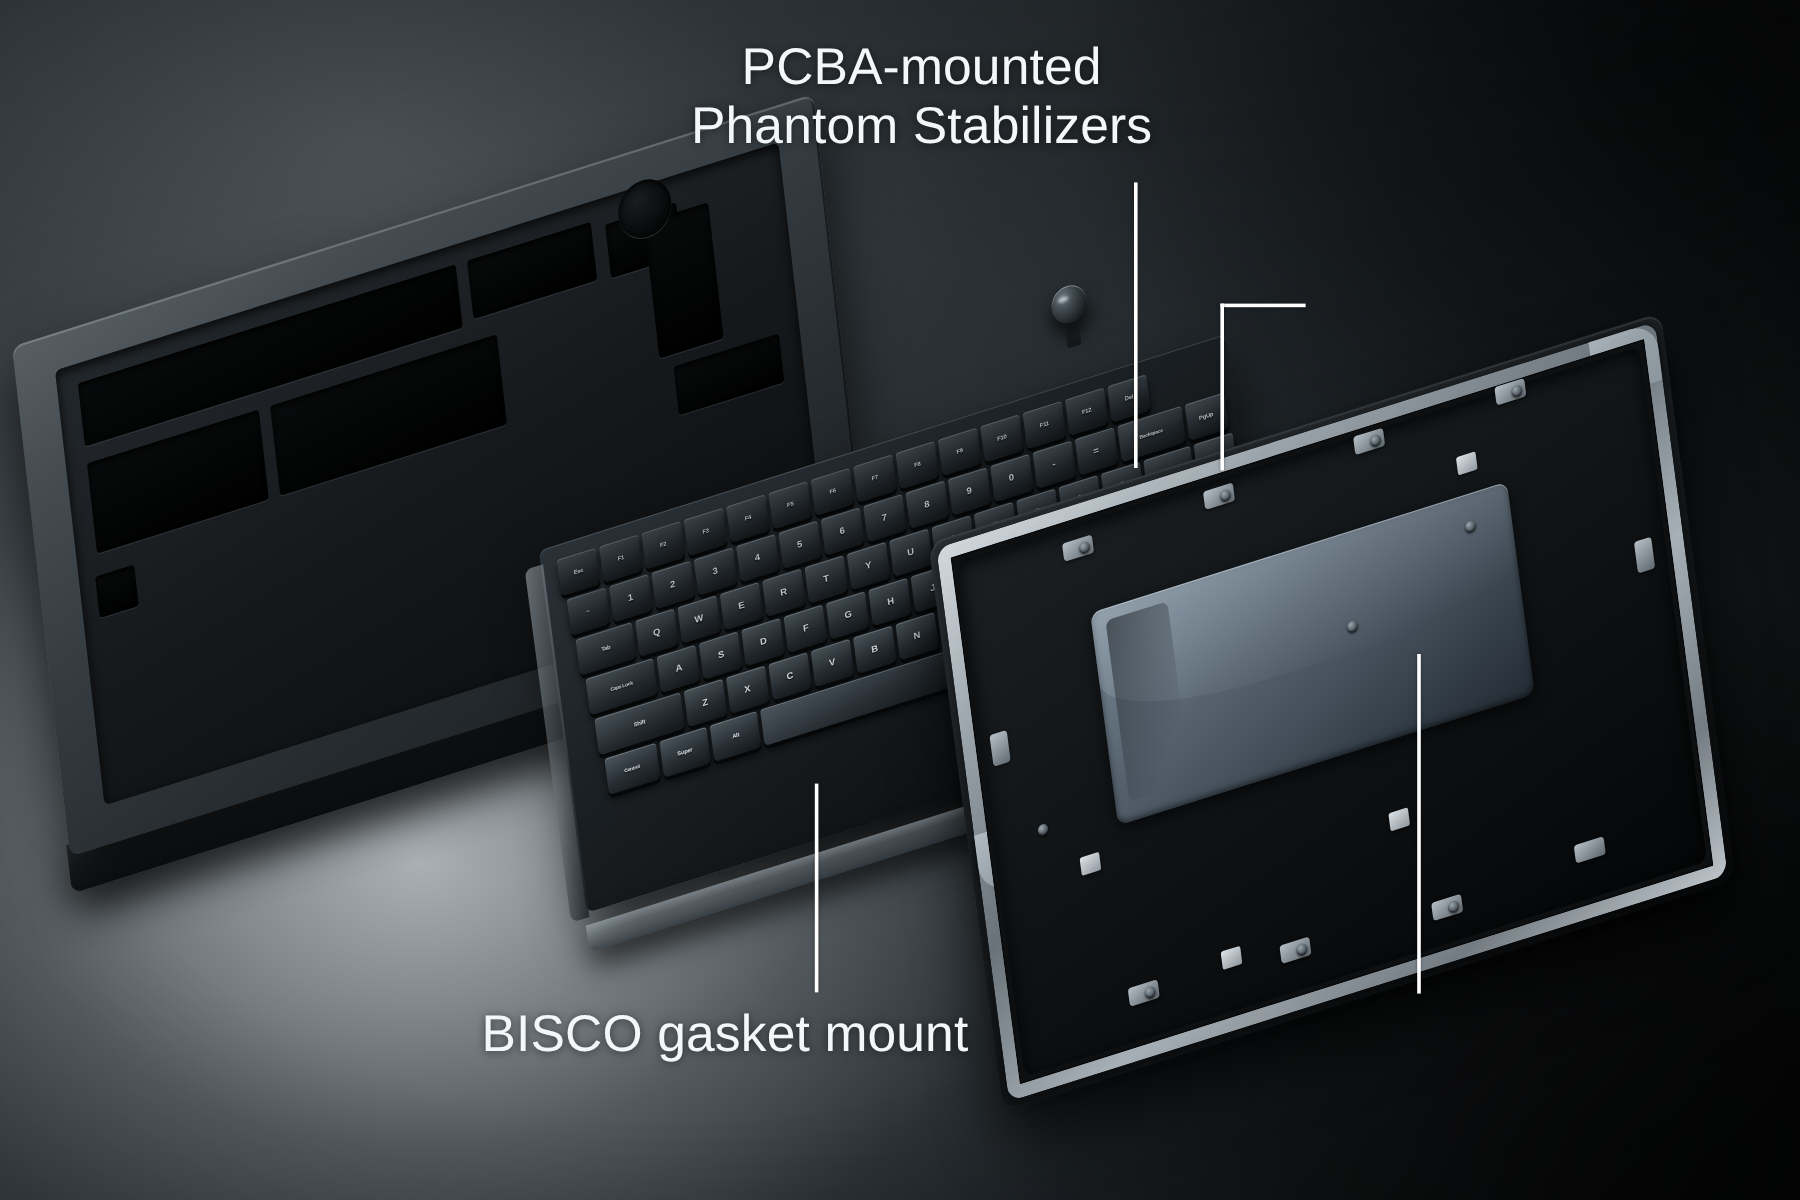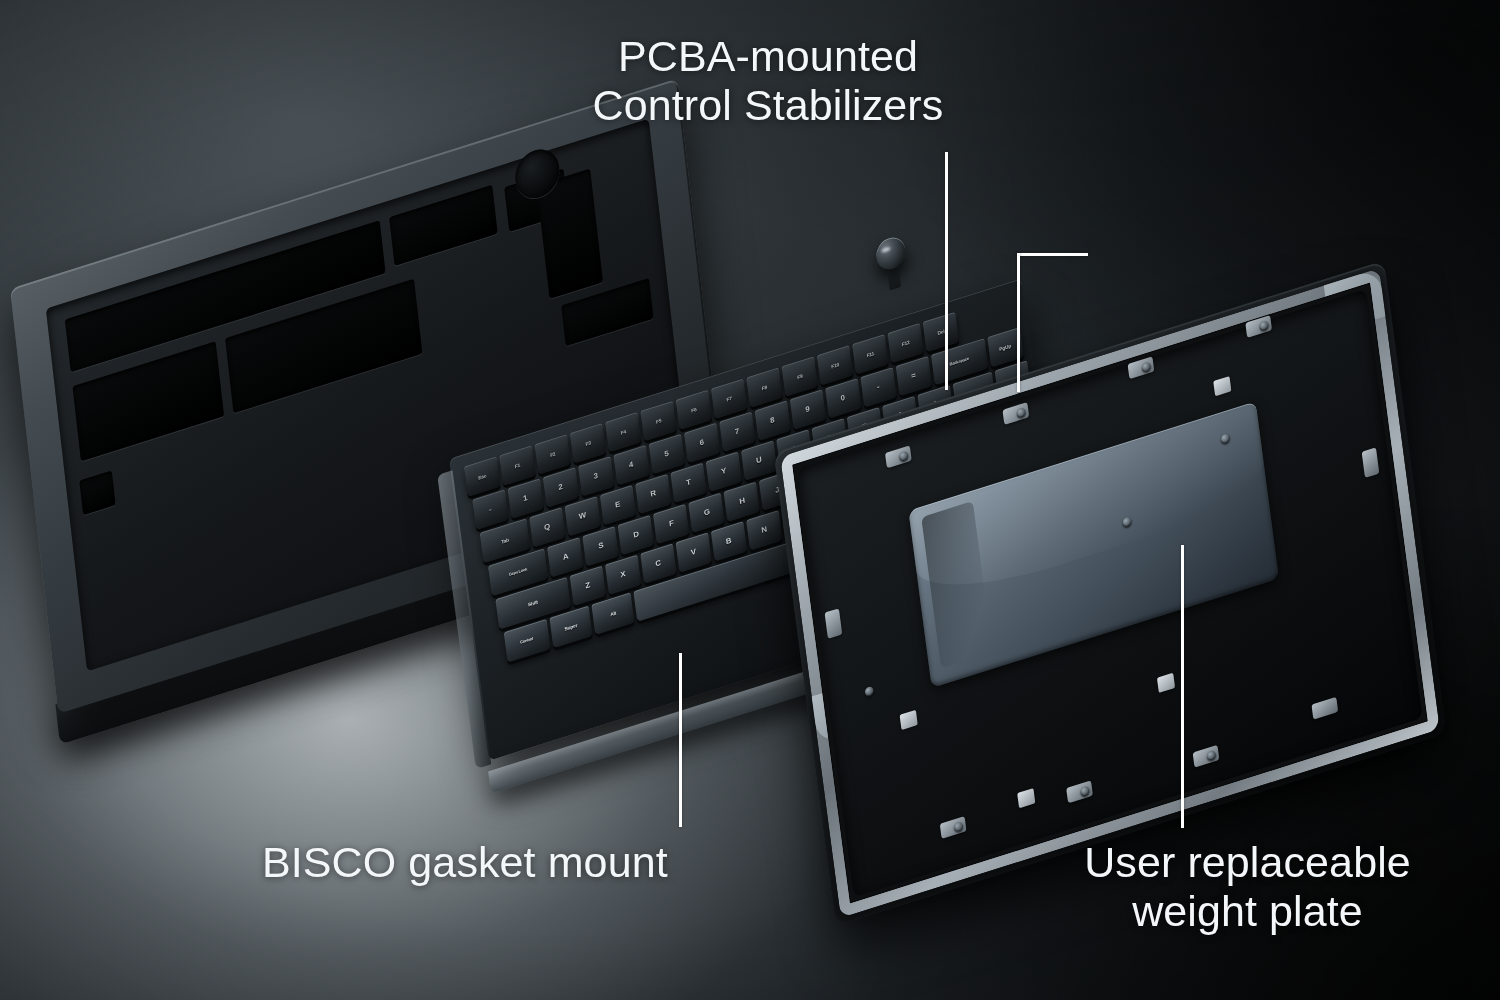--- a/index.html
+++ b/index.html
@@ -654,24 +654,22 @@
     <div class="bc-screw" style="left:132px; top:408px;"></div>
     <div class="bc-screw" style="left:264px; top:412px;"></div>
     <div class="bc-screw" style="left:396px; top:416px;"></div>
     <div class="bc-screw" style="left:60px;  top:252px;"></div>
     <div class="bc-screw" style="left:342px; top:168px;"></div>
     <div class="bc-screw" style="left:452px; top:118px;"></div>
   </div>
 
   <div id="annotations">
       <div class="lbl" style="left: 513px; top: 32px; width: 510px; text-align: center;">PCBA-mounted
-Control Stabilizers</div>
+Phantom Stabilizers</div>
       <div class="lead v" style="left: 945px; top: 152px; height: 238px;"></div>
       <div class="lead h" style="left: 1017px; top: 253px; width: 71px;"></div>
       <div class="lead v" style="left: 1017px; top: 253px; height: 139px;"></div>
-      <div class="lbl" style="left: 262px; top: 838px; width: 545px; text-align: left;">BISCO gasket mount</div>
+      <div class="lbl" style="left: 262px; top: 838px; width: 545px; text-align: right;">BISCO gasket mount</div>
       <div class="lead v" style="left: 679px; top: 653px; height: 174px;"></div>
-      <div class="lbl" style="left: 1020px; top: 838px; width: 455px; text-align: center;">User replaceable
-weight plate</div>
       <div class="lead v" style="left: 1181px; top: 545px; height: 283px;"></div>
     </div>
 
 </div>
 
 </body></html>

